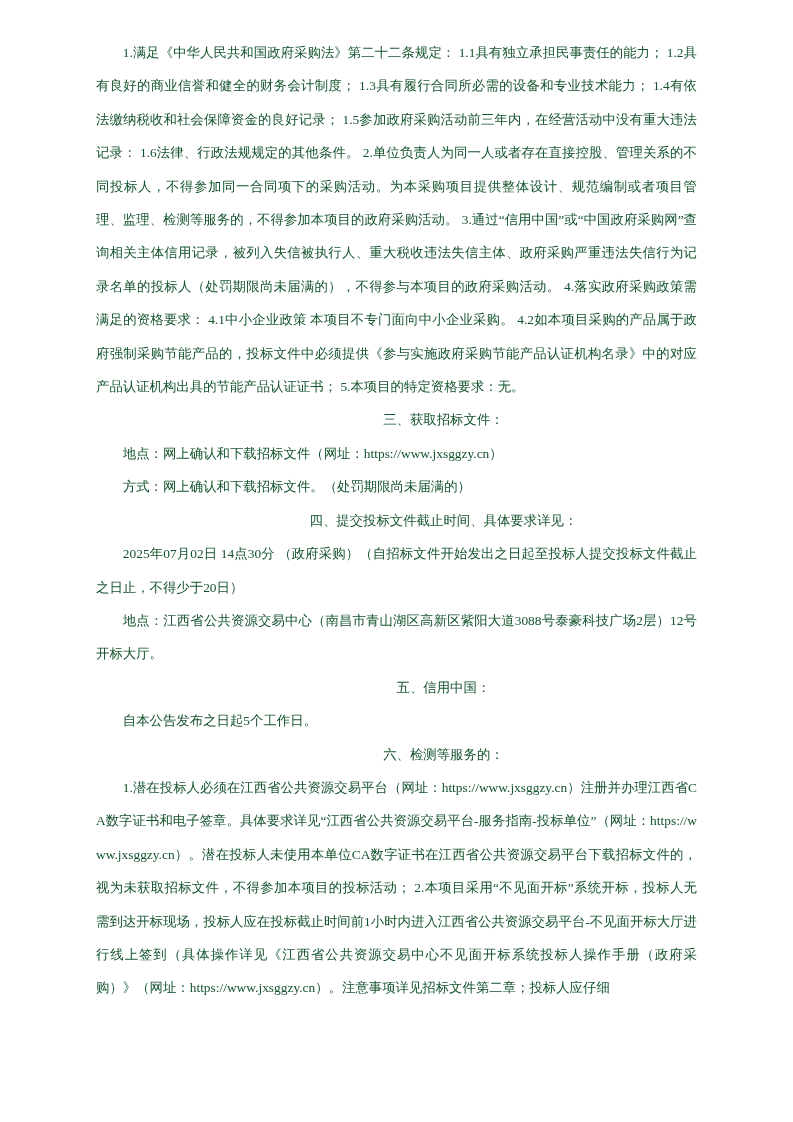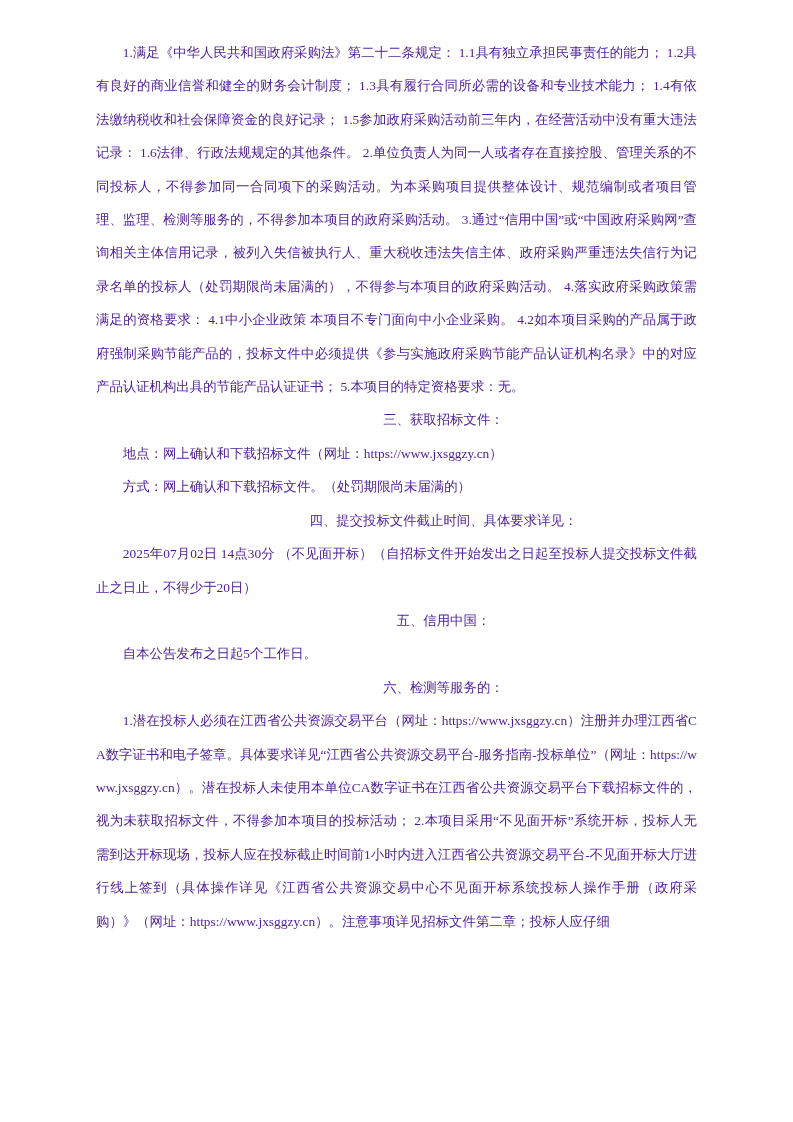--- a/index.html
+++ b/index.html
@@ -31,26 +31,27 @@
     text-indent: 2em;
   }
   .doc p.heading {
     text-indent: 7em;
     text-align: center;
   }
 </style>
 </head>
 <body>
 
-<div class="page" style="background: rgb(255, 255, 255); color: #4c1d95;">
+<div class="page" style="background: rgb(255, 255, 255); color: #14532d;">
   <div class="doc">
       <p class="body">1.满足《中华人民共和国政府采购法》第二十二条规定： 1.1具有独立承担民事责任的能力； 1.2具有良好的商业信誉和健全的财务会计制度； 1.3具有履行合同所必需的设备和专业技术能力； 1.4有依法缴纳税收和社会保障资金的良好记录； 1.5参加政府采购活动前三年内，在经营活动中没有重大违法记录： 1.6法律、行政法规规定的其他条件。 2.单位负责人为同一人或者存在直接控股、管理关系的不同投标人，不得参加同一合同项下的采购活动。为本采购项目提供整体设计、规范编制或者项目管理、监理、检测等服务的，不得参加本项目的政府采购活动。 3.通过“信用中国”或“中国政府采购网”查询相关主体信用记录，被列入失信被执行人、重大税收违法失信主体、政府采购严重违法失信行为记录名单的投标人（处罚期限尚未届满的），不得参与本项目的政府采购活动。 4.落实政府采购政策需满足的资格要求： 4.1中小企业政策 本项目不专门面向中小企业采购。 4.2如本项目采购的产品属于政府强制采购节能产品的，投标文件中必须提供《参与实施政府采购节能产品认证机构名录》中的对应产品认证机构出具的节能产品认证证书； 5.本项目的特定资格要求：无。</p>
       <p class="heading">三、获取招标文件：</p>
       <p class="body">地点：网上确认和下载招标文件（网址：https://www.jxsggzy.cn）</p>
       <p class="body">方式：网上确认和下载招标文件。（处罚期限尚未届满的）</p>
       <p class="heading">四、提交投标文件截止时间、具体要求详见：</p>
-      <p class="body">2025年07月02日 14点30分 （不见面开标）（自招标文件开始发出之日起至投标人提交投标文件截止之日止，不得少于20日）</p>
+      <p class="body">2025年07月02日 14点30分 （政府采购）（自招标文件开始发出之日起至投标人提交投标文件截止之日止，不得少于20日）</p>
+      <p class="body">地点：江西省公共资源交易中心（南昌市青山湖区高新区紫阳大道3088号泰豪科技广场2层）12号开标大厅。</p>
       <p class="heading">五、信用中国：</p>
       <p class="body">自本公告发布之日起5个工作日。</p>
       <p class="heading">六、检测等服务的：</p>
       <p class="body">1.潜在投标人必须在江西省公共资源交易平台（网址：https://www.jxsggzy.cn）注册并办理江西省CA数字证书和电子签章。具体要求详见“江西省公共资源交易平台-服务指南-投标单位”（网址：https://www.jxsggzy.cn）。潜在投标人未使用本单位CA数字证书在江西省公共资源交易平台下载招标文件的，视为未获取招标文件，不得参加本项目的投标活动； 2.本项目采用“不见面开标”系统开标，投标人无需到达开标现场，投标人应在投标截止时间前1小时内进入江西省公共资源交易平台-不见面开标大厅进行线上签到（具体操作详见《江西省公共资源交易中心不见面开标系统投标人操作手册（政府采购）》（网址：https://www.jxsggzy.cn）。注意事项详见招标文件第二章；投标人应仔细</p>
     </div>
 </div>
 
 </body></html>

